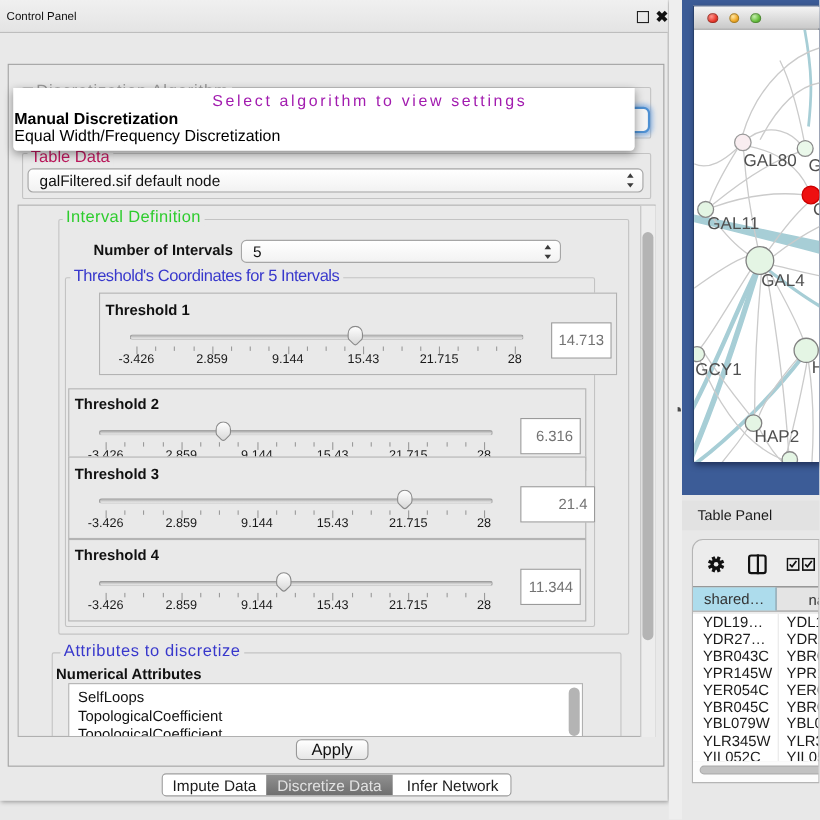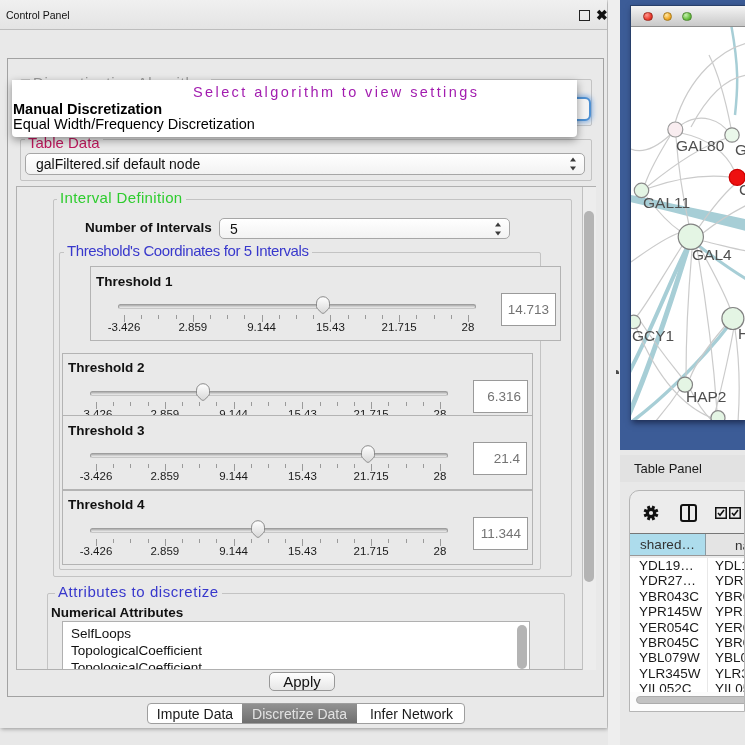--- a/index.html
+++ b/index.html
@@ -162,21 +162,21 @@
 <div class="tlab" style="left:377.0px;top:54px;">28</div>
 <div class="thumbwrap" style="left:304.8px;top:29px;"><svg width="15" height="19" viewBox="0 0 15 19">
 <defs>
               <linearGradient id="tg" x1="0" y1="0" x2="0" y2="1">
                 <stop offset="0" stop-color="#ffffff"></stop>
                 <stop offset="1" stop-color="#d8d8d8"></stop>
               </linearGradient>
             </defs>
 <path d="M 1,7.2 A 6.5,6.5 0 0 1 14,7.2 L 14,10.5 C 14,11.6 13.5,12.6 12.6,13.3 L 9.2,16.6 C 8.2,17.6 6.8,17.6 5.8,16.6 L 2.4,13.3 C 1.5,12.6 1,11.6 1,10.5 Z" fill="url(#tg)" stroke="#8a8a8a" stroke-width="1"></path>
 </svg></div>
-<div class="vbox" style="left:410px;top:26px;width:54px;height:33px;padding-left:21px;">21.4</div>
+<div class="vbox" style="left:410px;top:26px;width:68px;height:33px;padding-left:21px;">21.4</div>
 </div>
 <div class="abs" style="left:45px;top:302.5px;width:471px;height:75px;border:1px solid #b3b3b3;background:#e9e9e9;">
 <div class="abs b13" style="left:5px;top:6.5px;">Threshold 4</div>
 <div class="abs" style="left:27px;top:37px;width:358px;height:5px;border-radius:2.5px;background:linear-gradient(#a8a8a8 0%,#c9c9c9 40%,#ededed 100%);border:1px solid #9e9e9e;border-bottom-color:#c7c7c7;"></div>
 <div class="tick" style="left:33.0px;top:48px;height:7px;"></div>
 <div class="tick" style="left:50.2px;top:48px;height:4px;"></div>
 <div class="tick" style="left:67.4px;top:48px;height:4px;"></div>
 <div class="tick" style="left:84.6px;top:48px;height:4px;"></div>
 <div class="tick" style="left:101.8px;top:48px;height:7px;"></div>
 <div class="tick" style="left:119.0px;top:48px;height:4px;"></div>

